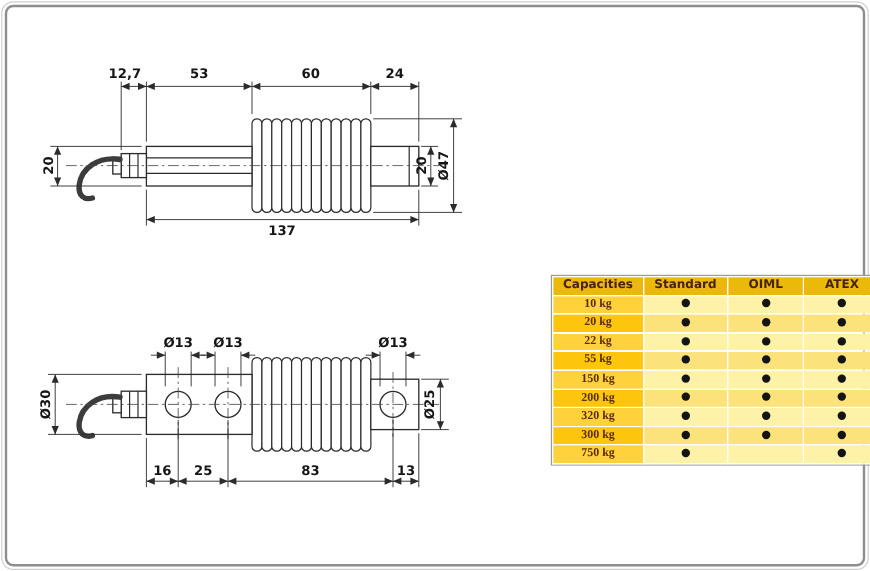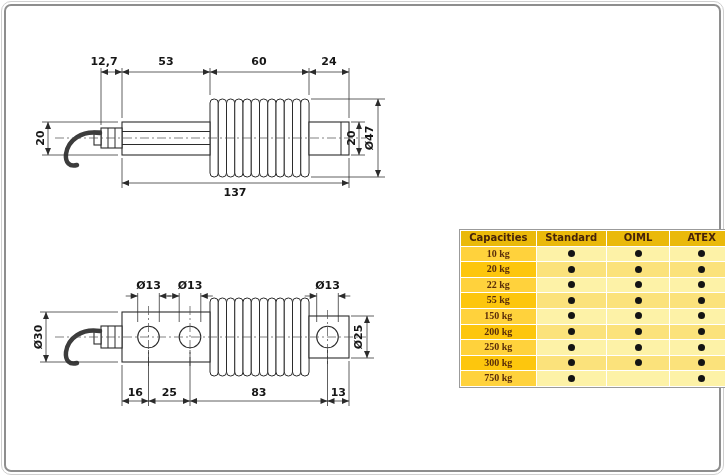--- a/index.html
+++ b/index.html
@@ -279,21 +279,21 @@
           <td><span class="dot"></span></td>
           <td><span class="dot"></span></td>
         </tr>
         <tr>
           <th class="cap">200 kg</th>
           <td><span class="dot"></span></td>
           <td><span class="dot"></span></td>
           <td><span class="dot"></span></td>
         </tr>
         <tr>
-          <th class="cap">250 kg</th>
+          <th class="cap">320 kg</th>
           <td><span class="dot"></span></td>
           <td><span class="dot"></span></td>
           <td><span class="dot"></span></td>
         </tr>
         <tr>
           <th class="cap">300 kg</th>
           <td><span class="dot"></span></td>
           <td><span class="dot"></span></td>
           <td><span class="dot"></span></td>
         </tr>

